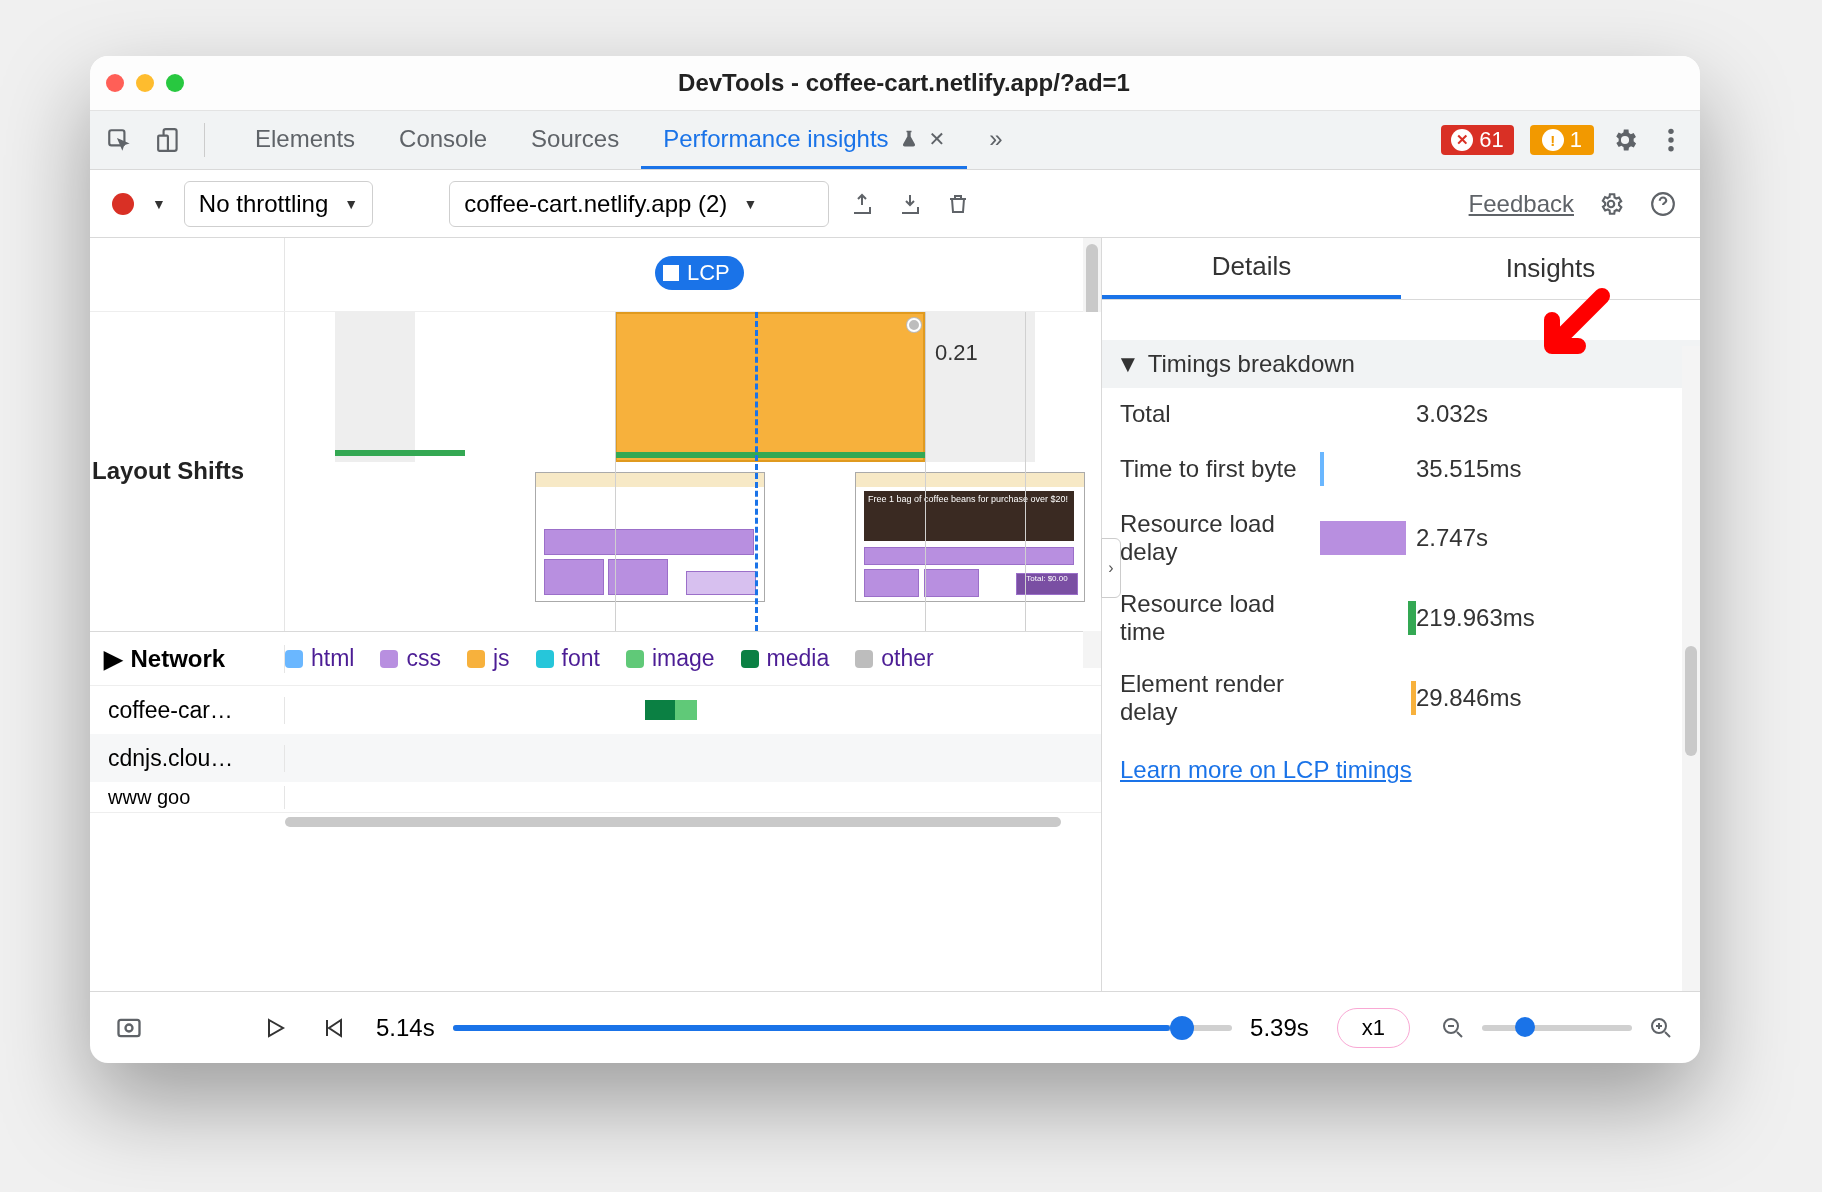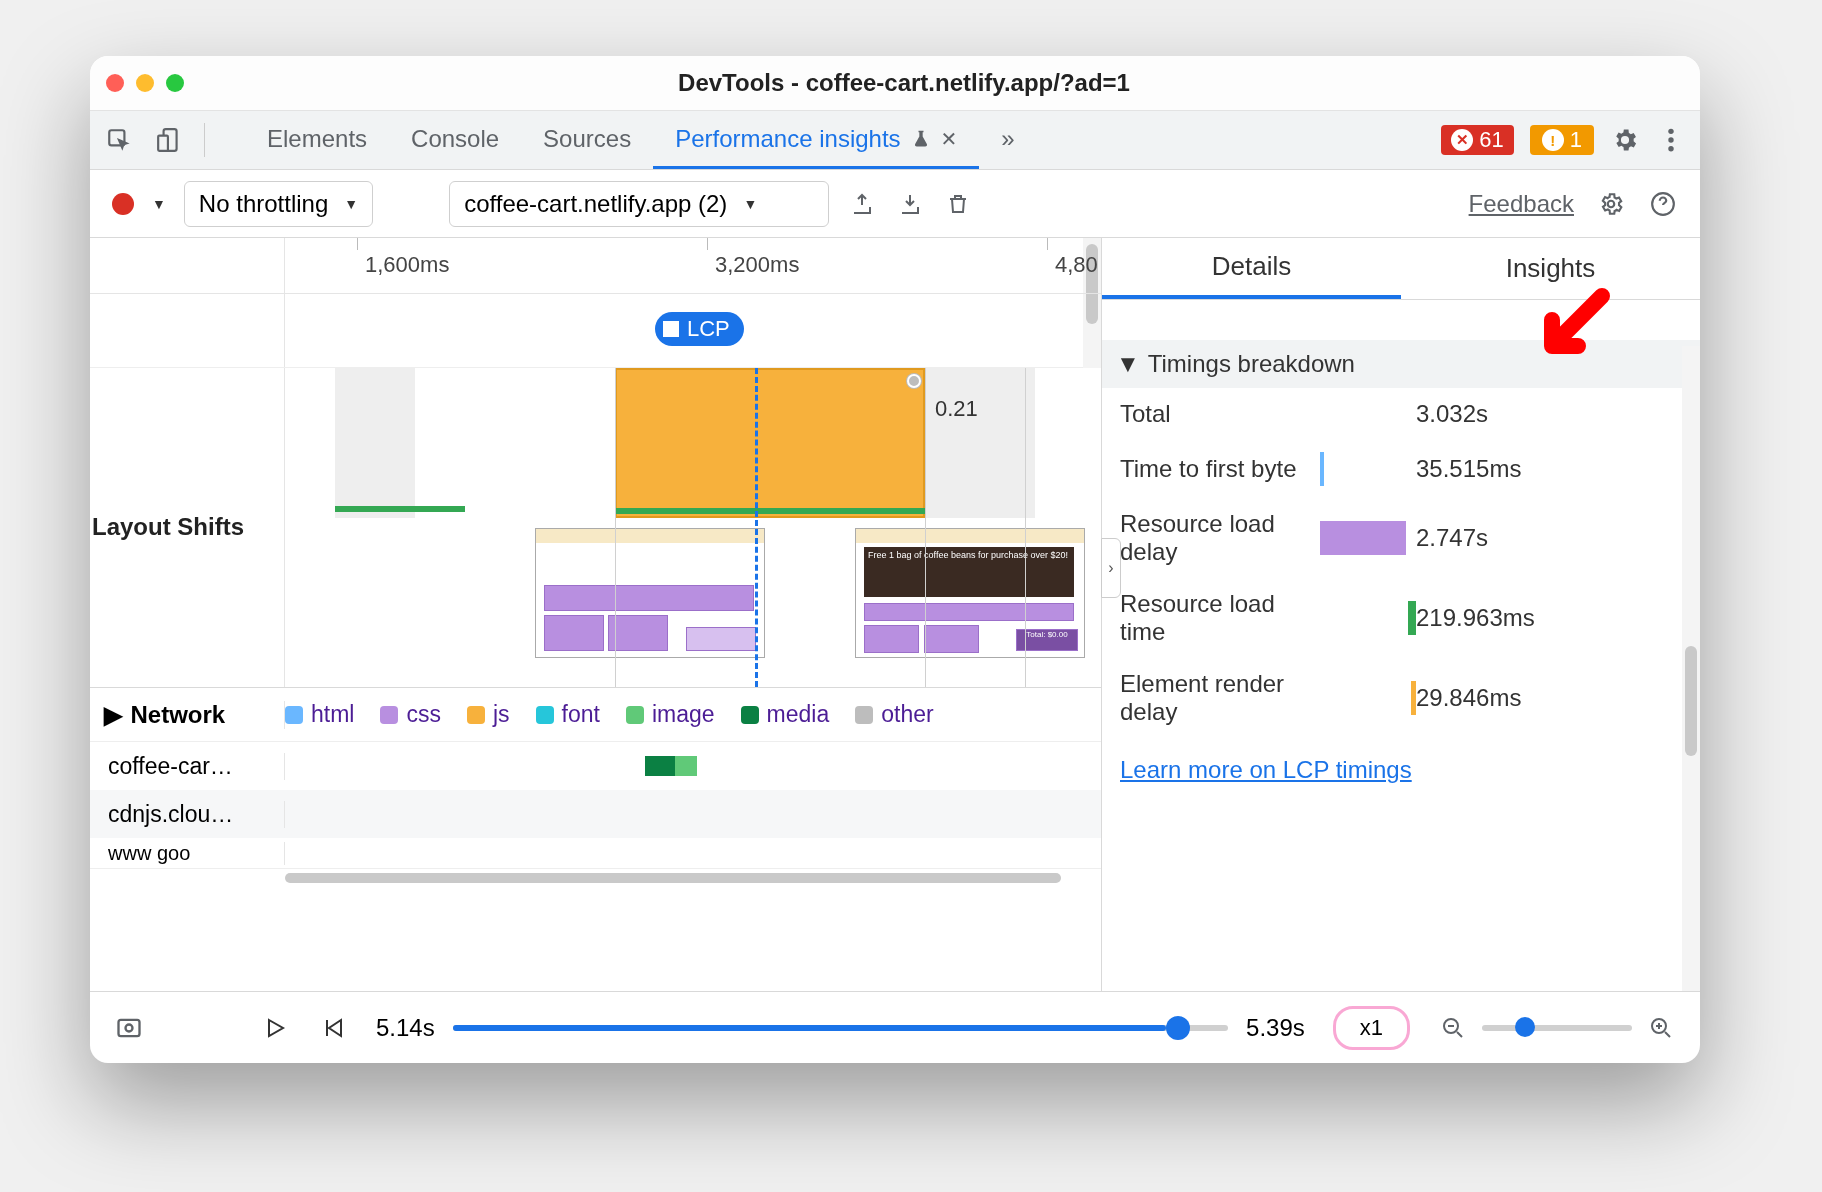--- a/index.html
+++ b/index.html
@@ -10,21 +10,21 @@
     background: #fff; border-radius: 18px; box-shadow: 0 40px 90px rgba(0,0,0,.35);
     display: flex; flex-direction: column; overflow: hidden;
   }
   
   .titlebar { height: 54px; display:flex; align-items:center; padding: 0 16px; background:#fdfdfd; border-top-left-radius:18px; border-top-right-radius:18px; }
   .traffic { display:flex; gap:12px; }
   .dot { width:18px; height:18px; border-radius:50%; }
   .dot.red{background:#ff5f57}.dot.yellow{background:#febc2e}.dot.green{background:#28c840}
   .titlebar-title { flex:1; text-align:center; font-weight:700; font-size:24px; color:#222; }
   
-  .tabsbar { height:60px; border-top:1px solid #e3e3e3; border-bottom:1px solid #d9d9d9; display:flex; align-items:center; padding:0 14px; background:#f1f3f4; gap:20px; }
+  .tabsbar { height:60px; border-top:1px solid #e3e3e3; border-bottom:1px solid #d9d9d9; display:flex; align-items:center; padding:0 14px; background:#f1f3f4; gap:8px; }
   .tabsbar-left { display:flex; align-items:center; gap:20px; padding-right:20px; }
   .toolbtn { width:30px; height:30px; display:flex; align-items:center; justify-content:center; color:#5f6368; }
   .tablist { display:flex; align-items:stretch; height:100%; }
   .tab { padding:0 22px; display:flex; align-items:center; font-size:24px; color:#5f6368; gap:10px; border-bottom:3px solid transparent; }
   .tab.active { color:#1a73e8; border-bottom-color:#1a73e8; }
   .chip-err { background:#d93025; color:#fff; border-radius:4px; padding:2px 10px; font-size:22px; display:flex; align-items:center; gap:6px; }
   .chip-warn { background:#f29900; color:#fff; border-radius:4px; padding:2px 12px; font-size:22px; display:flex; align-items:center; gap:6px;}
   .circle-icon { width:22px;height:22px;border-radius:50%;display:flex;align-items:center;justify-content:center;font-size:15px;font-weight:700; }
   .tabsbar-right { margin-left:auto; display:flex; align-items:center; gap:16px; }
   
@@ -90,21 +90,21 @@
   .learn { padding:18px; }
   .learn a{ color:#1a73e8; font-size:24px; }
   .arrow-anno { position:absolute; top:48px; right:88px; color:#ff0000; }
   .collapse-handle { position:absolute; left:-1px; top:300px; width:20px; height:60px; border:1px solid #ccc; background:#fff; border-radius:0 6px 6px 0; display:flex;align-items:center;justify-content:center; font-size:16px; color:#555;}
   
   .footer { height:72px; border-top:1px solid #d9d9d9; display:flex; align-items:center; padding:0 24px; gap:28px;}
   .ft-slider { flex:1; display:flex; align-items:center; gap:18px;}
   .slider-track { flex:1; height:6px; background:#d0d0d0; border-radius:3px; position:relative;}
   .slider-fill { position:absolute; left:0; width:92%; top:0; bottom:0; background:#1a73e8; border-radius:3px;}
   .slider-thumb { position:absolute; left:92%; top:-9px; width:24px;height:24px;border-radius:50%;background:#1a73e8;}
-  .speed-pill { border:3px solid #f9a8d4; border-radius:20px; padding:6px 24px; font-size:22px;}
+  .speed-pill { border:1px solid #f9a8d4; border-radius:20px; padding:6px 24px; font-size:22px;}
   .zoom { display:flex; align-items:center; gap:14px;}
   .zoom .ztrack{ width:150px; height:6px; background:#d0d0d0; border-radius:3px; position:relative;}
   .zoom .zthumb{ position:absolute; left:22%; top:-8px; width:20px;height:20px;border-radius:50%;background:#1a73e8;}
   svg { display:block; }
 </style>
 </head>
 <body>
 
 <div class="stage">
   <div class="window">
@@ -225,28 +225,20 @@
         </div>
       </div>
     </div>
 
     <div class="main">
       <div class="left" style="position:relative">
         <div class="mini-scroll" style="height:430px">
           <div class="thumb-v" style="top:6px;height:80px"></div>
         </div>
 
-        <div class="tl-header">
-          <div class="gutter gutter-border"></div>
-          <div class="ticks">
-            <span class="tick" style="left:80px">1,600ms</span>
-            <span class="tick" style="left:430px">3,200ms</span>
-            <span class="tick" style="left:770px">4,80</span>
-          </div>
-        </div>
 
         <div class="minimap">
           <div class="gutter gutter-border"></div>
           <div class="track">
             <div class="pill">
               <span class="sq"></span>
               <span>LCP</span>
             </div>
           </div>
         </div>

